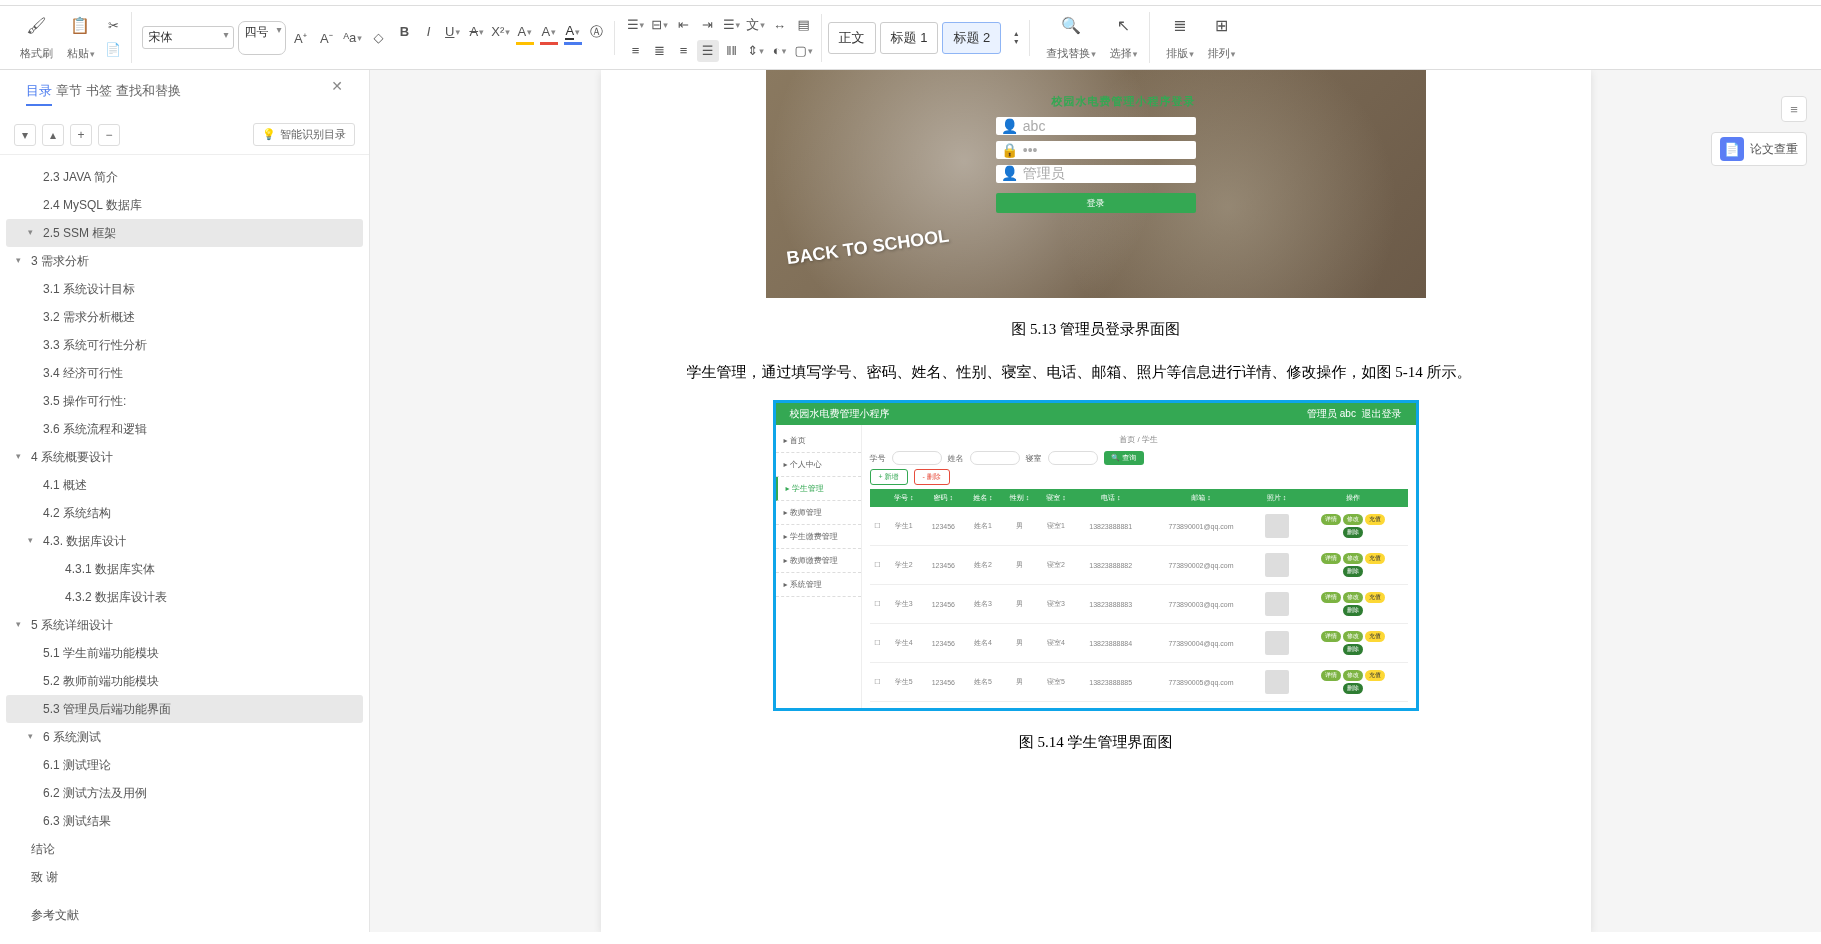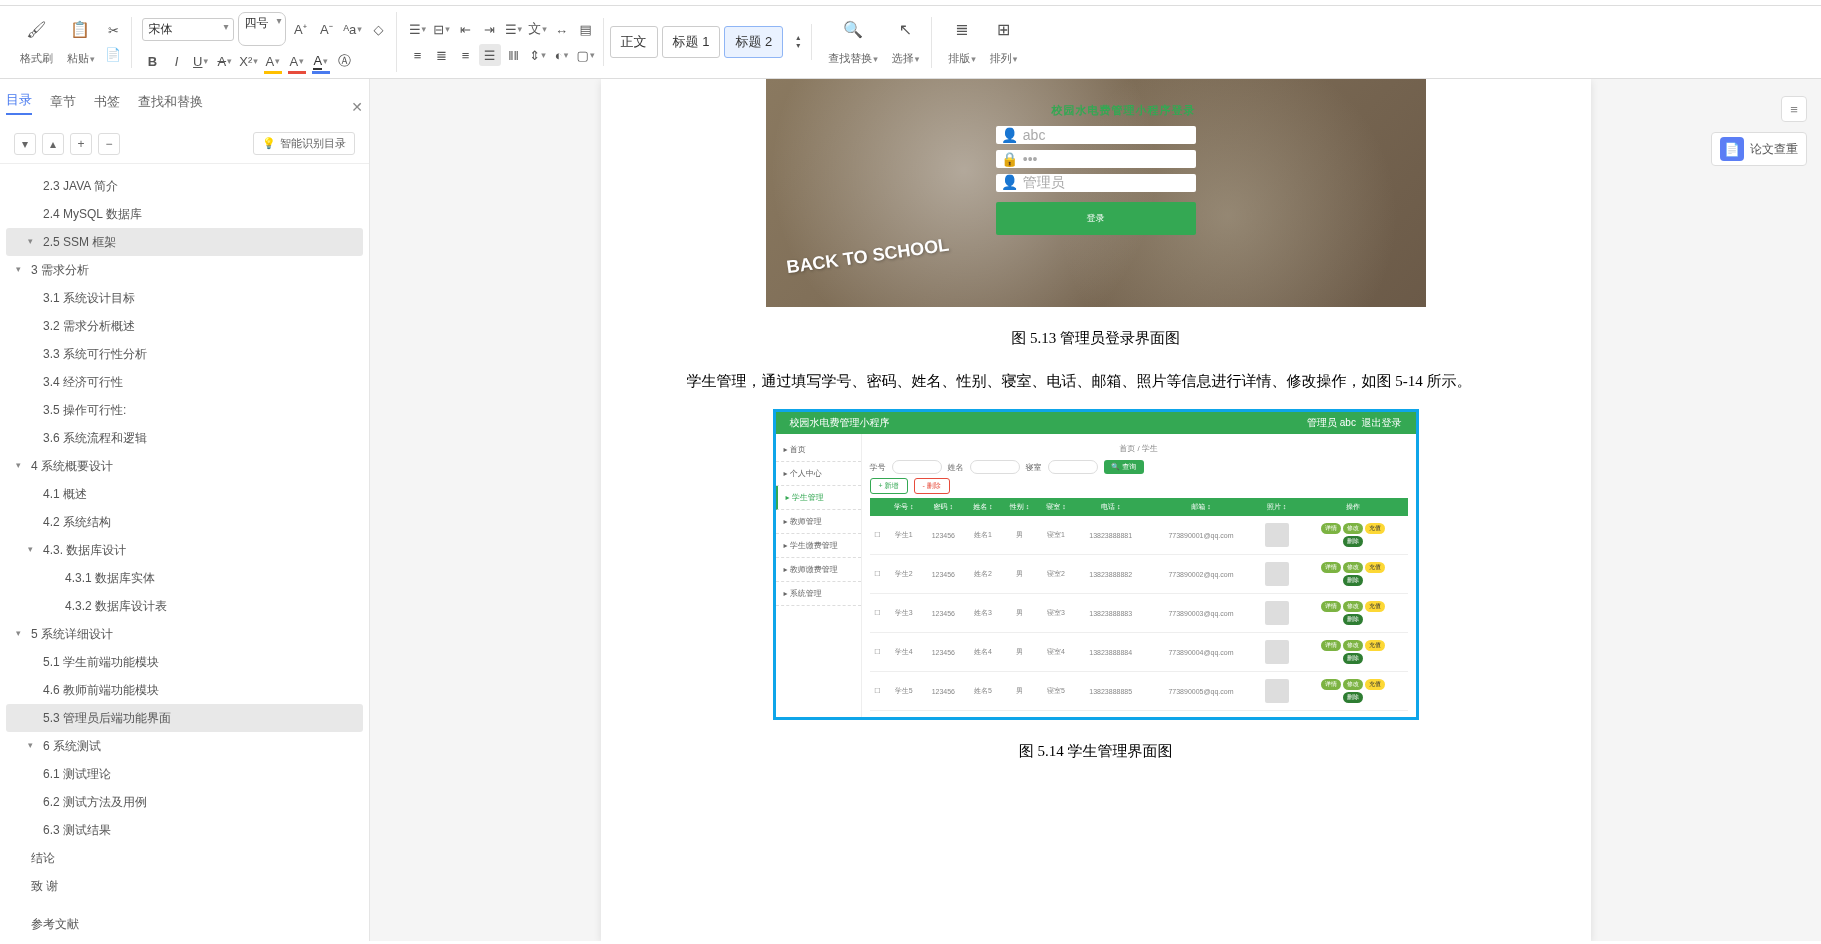--- a/index.html
+++ b/index.html
@@ -20,42 +20,42 @@
 .style-select.active{background:#eaf2ff;border-color:#8fb5f5}
 .dd{font-size:9px;color:#888;margin-left:1px}
 .underline-a{border-bottom:2px solid #333;color:#333}
 .color-bar{position:relative}
 .color-bar::after{content:"";position:absolute;bottom:-2px;left:2px;right:2px;height:3px}
 .cb-y::after{background:#ffc000}
 .cb-r::after{background:#e74c3c}
 .cb-b::after{background:#4a7bef}
 .main{display:flex;height:calc(100vh - 82px)}
 .nav-panel{width:370px;border-right:1px solid #e5e5e5;display:flex;flex-direction:column;background:#fff}
-.nav-tabs{display:flex;align-items:flex-end;padding:8px 6px;gap:18px;border-bottom:1px solid transparent}
+.nav-tabs{display:flex;align-items:flex-start;padding:8px 26px;gap:4px;border-bottom:1px solid transparent}
 .nav-tab{font-size:13px;color:#666;cursor:pointer;padding:4px 0}
 .nav-tab.active{color:#4a7bef;font-weight:500;border-bottom:2px solid #4a7bef}
 .nav-close{margin-left:auto;color:#888;cursor:pointer;font-size:14px}
 .nav-tools{display:flex;align-items:center;gap:6px;padding:8px 14px;border-bottom:1px solid #eee}
 .nav-tool{width:22px;height:22px;border:1px solid #ddd;border-radius:3px;display:flex;align-items:center;justify-content:center;cursor:pointer;font-size:12px;color:#666}
 .smart-toc{margin-left:auto;border:1px solid #ddd;border-radius:3px;padding:3px 8px;font-size:11px;color:#666;cursor:pointer;display:flex;align-items:center;gap:4px}
 .toc{flex:1;overflow-y:auto;padding:8px 6px}
 .toc-item{display:flex;align-items:center;padding:5px 10px;font-size:12px;color:#555;cursor:pointer;border-radius:3px;line-height:1.5}
 .toc-item.selected{background:#e8e8e8}
 .toc-chev{width:12px;color:#888;font-size:9px;margin-right:3px}
 .toc-l1{padding-left:22px}
 .toc-l2{padding-left:44px}
 .doc-area{flex:1;background:#f5f5f5;overflow-y:auto;position:relative;display:flex;justify-content:center;padding-top:0}
 .page{width:990px;background:#fff;box-shadow:0 2px 8px rgba(0,0,0,0.1);padding:0 0 40px;margin-top:0}
 .fig{margin:0 auto;text-align:center}
 .login-mock{width:660px;height:228px;background:linear-gradient(135deg,#8a7960,#6b5a48);position:relative;margin:0 auto;overflow:hidden}
 .login-mock::before{content:"";position:absolute;inset:0;background:radial-gradient(circle at 30% 40%,rgba(255,255,255,0.4),transparent 40%),radial-gradient(circle at 70% 60%,rgba(180,170,150,0.5),transparent 35%)}
 .login-card{position:absolute;top:24px;left:50%;transform:translateX(-50%);text-align:right;width:200px}
 .login-title{color:#34a853;font-size:11px;font-weight:bold;margin-bottom:8px;letter-spacing:1px}
 .login-input{background:#fff;height:18px;margin:6px 0;border-radius:2px;font-size:14px;color:#aaa;display:flex;align-items:center;padding:0 6px}
-.login-btn{background:#34a853;color:#fff;height:33px;margin-top:10px;font-size:9px;display:flex;align-items:center;justify-content:center;border-radius:2px}
+.login-btn{background:#34a853;color:#fff;height:20px;margin-top:10px;font-size:9px;display:flex;align-items:center;justify-content:center;border-radius:2px}
 .bts{position:absolute;left:20px;bottom:40px;color:#fff;font-size:18px;font-weight:bold;transform:rotate(-8deg);text-shadow:1px 1px 3px rgba(0,0,0,0.3)}
 .caption{font-family:"SimSun",serif;font-size:15px;color:#000;margin:22px 0 10px;text-align:center}
 .para{font-family:"SimSun",serif;font-size:15px;color:#000;line-height:1.8;padding:10px 56px 4px;text-align:justify;text-indent:2em}
 .admin-mock{width:646px;margin:10px auto;border:3px solid #0ea5e9}
 .admin-header{background:#34a853;color:#fff;height:22px;display:flex;align-items:center;justify-content:space-between;padding:0 14px;font-size:10px}
 .admin-body{display:flex;background:#fff}
 .admin-side{width:86px;border-right:1px solid #eee;padding:4px 0}
 .side-item{font-size:8px;color:#666;padding:6px 8px;display:flex;align-items:center;gap:3px;border-bottom:1px dashed #ddd}
 .side-item.on{color:#34a853;border-left:2px solid #34a853}
 .admin-content{flex:1;padding:6px 8px}
@@ -93,21 +93,21 @@
     <div class="tool-btn">
       <span class="tool-icon">📋</span>
       <span class="tool-label"><span>粘贴</span><span class="dd">▾</span></span>
     </div>
     <div style="display:flex;flex-direction:column;gap:2px">
       <span class="tool-small">✂</span>
       <span class="tool-small">📄</span>
     </div>
   </div>
 
-  <div class="tool-group" style="flex-direction:column;gap:4px;align-items:flex-start">
+  <div class="tool-group" style="flex-direction:row;gap:4px;align-items:flex-start">
     <div style="display:flex;gap:4px;align-items:center">
       <div class="font-select">宋体</div>
       <div class="size-select">四号</div>
       <span class="tool-small">A⁺</span>
       <span class="tool-small">A⁻</span>
       <span class="tool-small">ᴬa<span class="dd">▾</span></span>
       <span class="tool-small">◇</span>
     </div>
     <div style="display:flex;gap:2px;align-items:center">
       <span class="tool-small">
@@ -275,21 +275,21 @@
         <div class="toc-item toc-l0">
           <span class="toc-chev">▾</span>
           <span>5 系统详细设计</span>
         </div>
         <div class="toc-item toc-l1">
           <span class="toc-chev"></span>
           <span>5.1 学生前端功能模块</span>
         </div>
         <div class="toc-item toc-l1">
           <span class="toc-chev"></span>
-          <span>4.6 教师前端功能模块</span>
+          <span>5.2 教师前端功能模块</span>
         </div>
         <div class="toc-item toc-l1 selected">
           <span class="toc-chev"></span>
           <span>5.3 管理员后端功能界面</span>
         </div>
         <div class="toc-item toc-l1">
           <span class="toc-chev">▾</span>
           <span>6  系统测试</span>
         </div>
         <div class="toc-item toc-l1">

